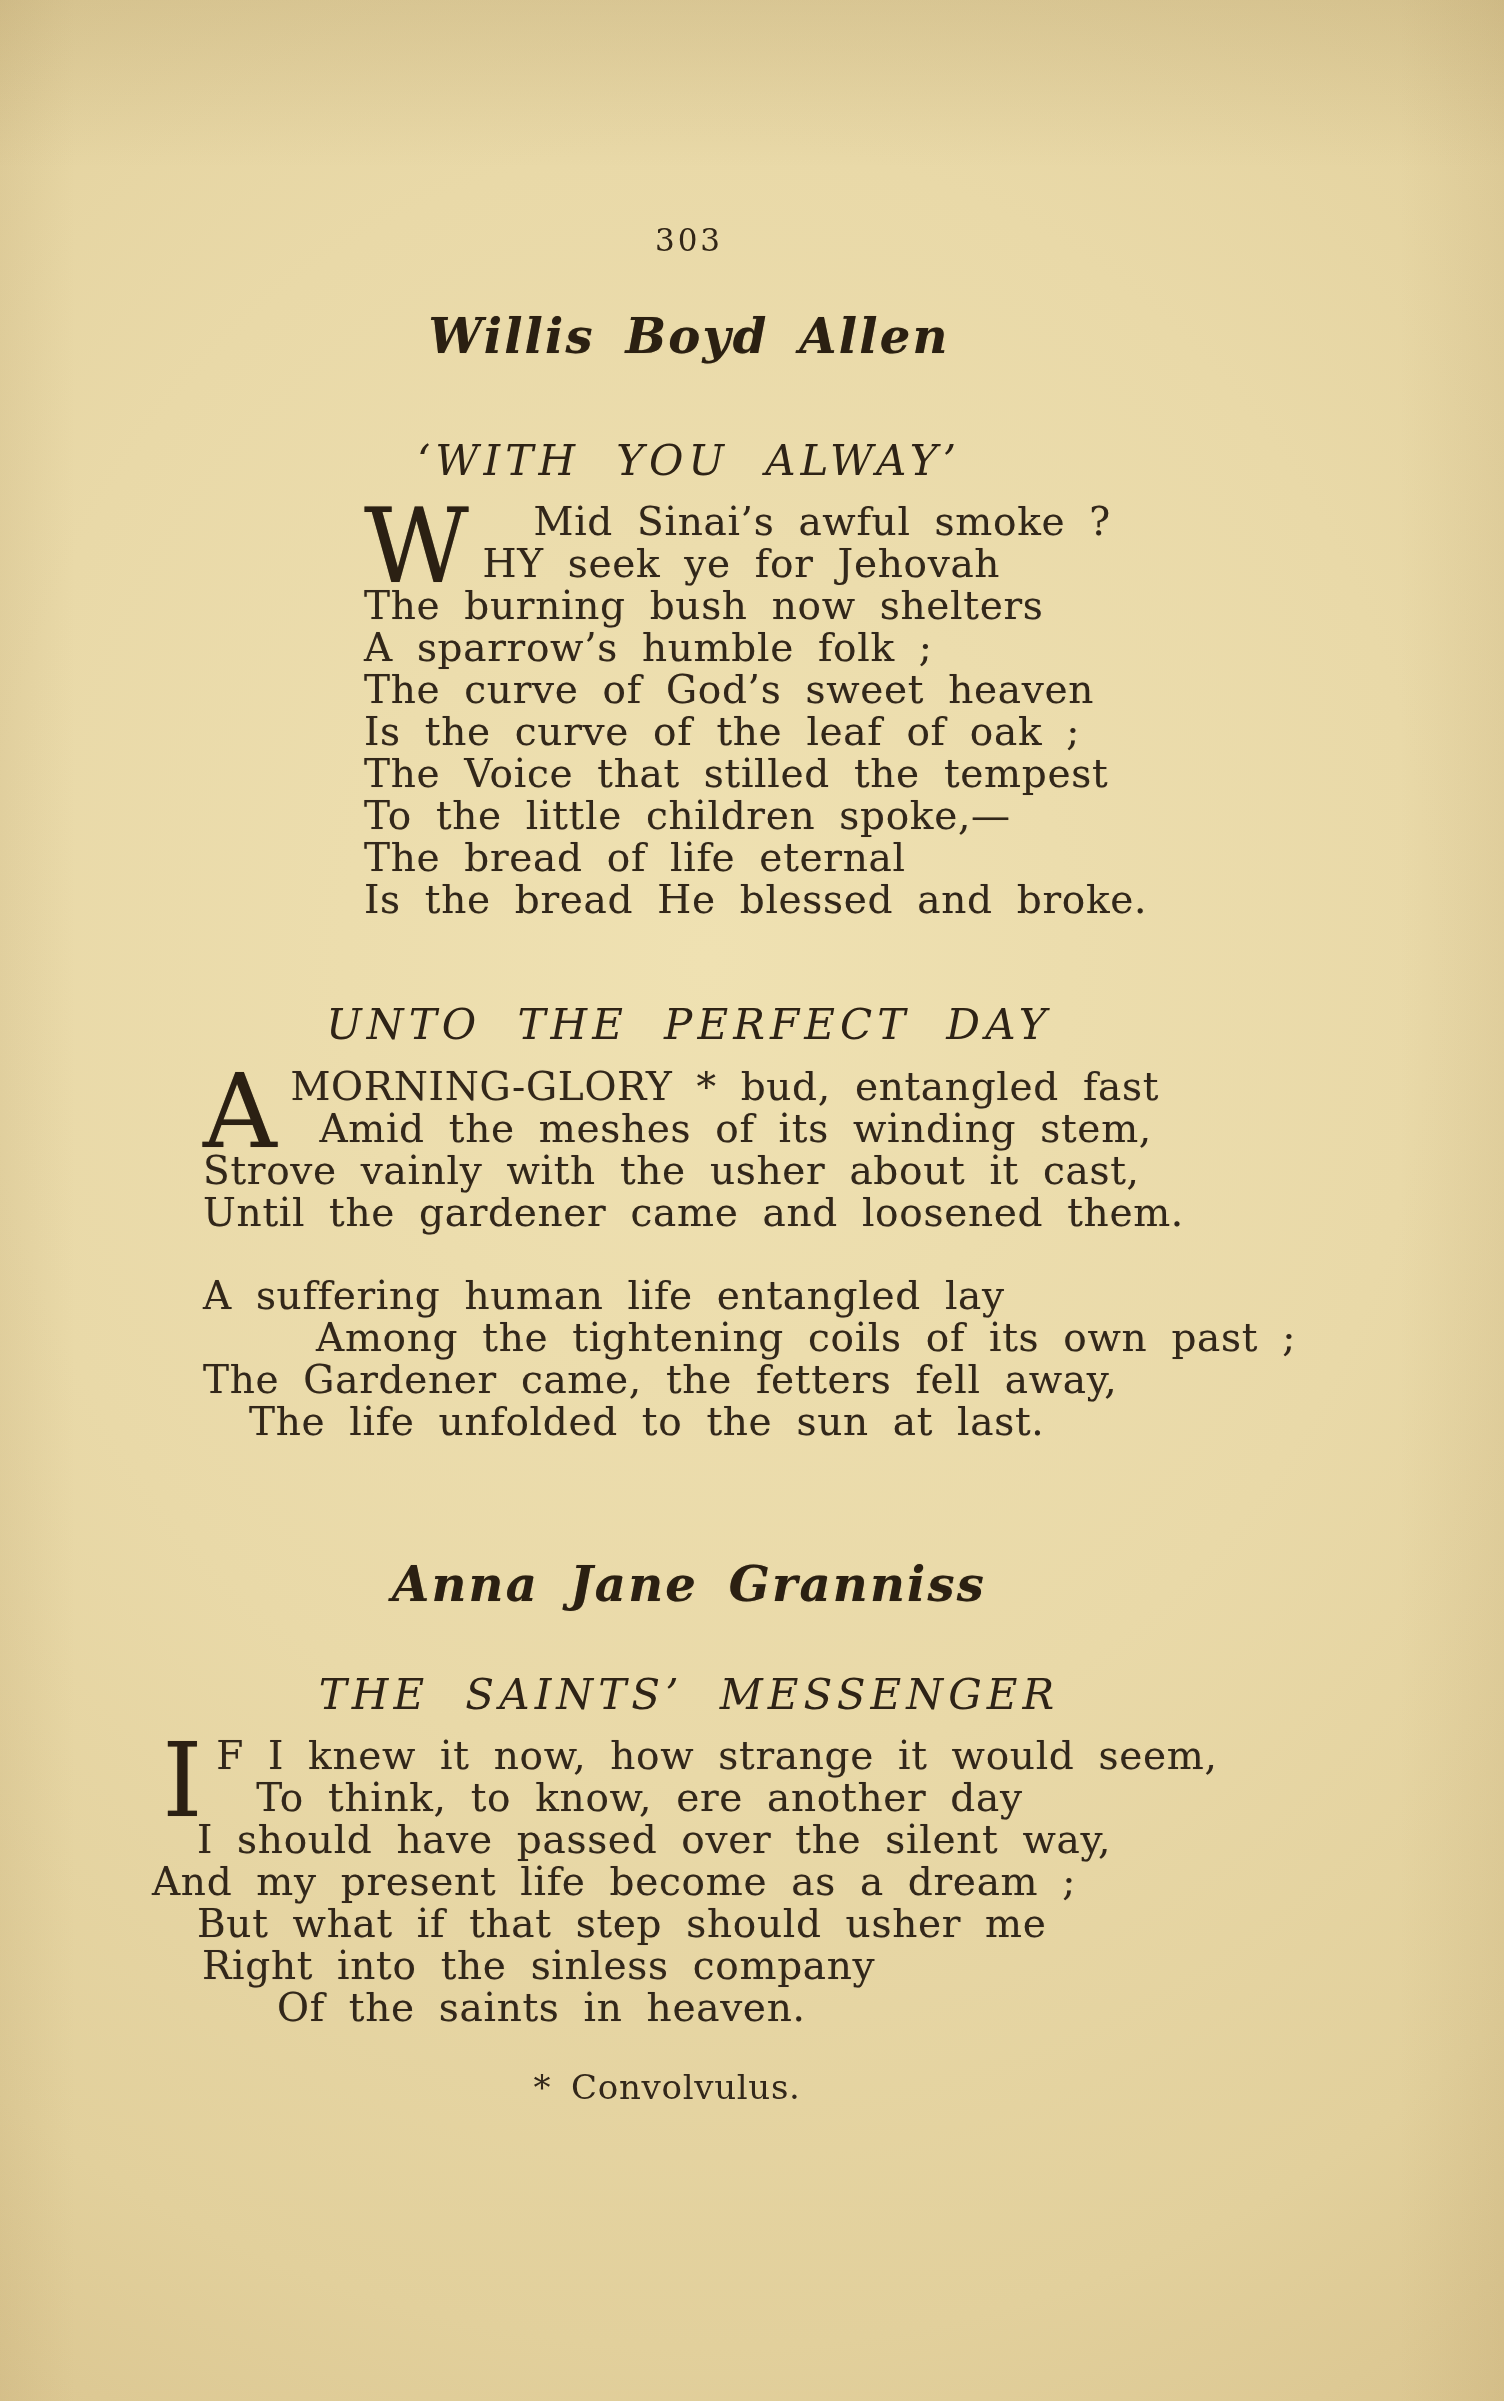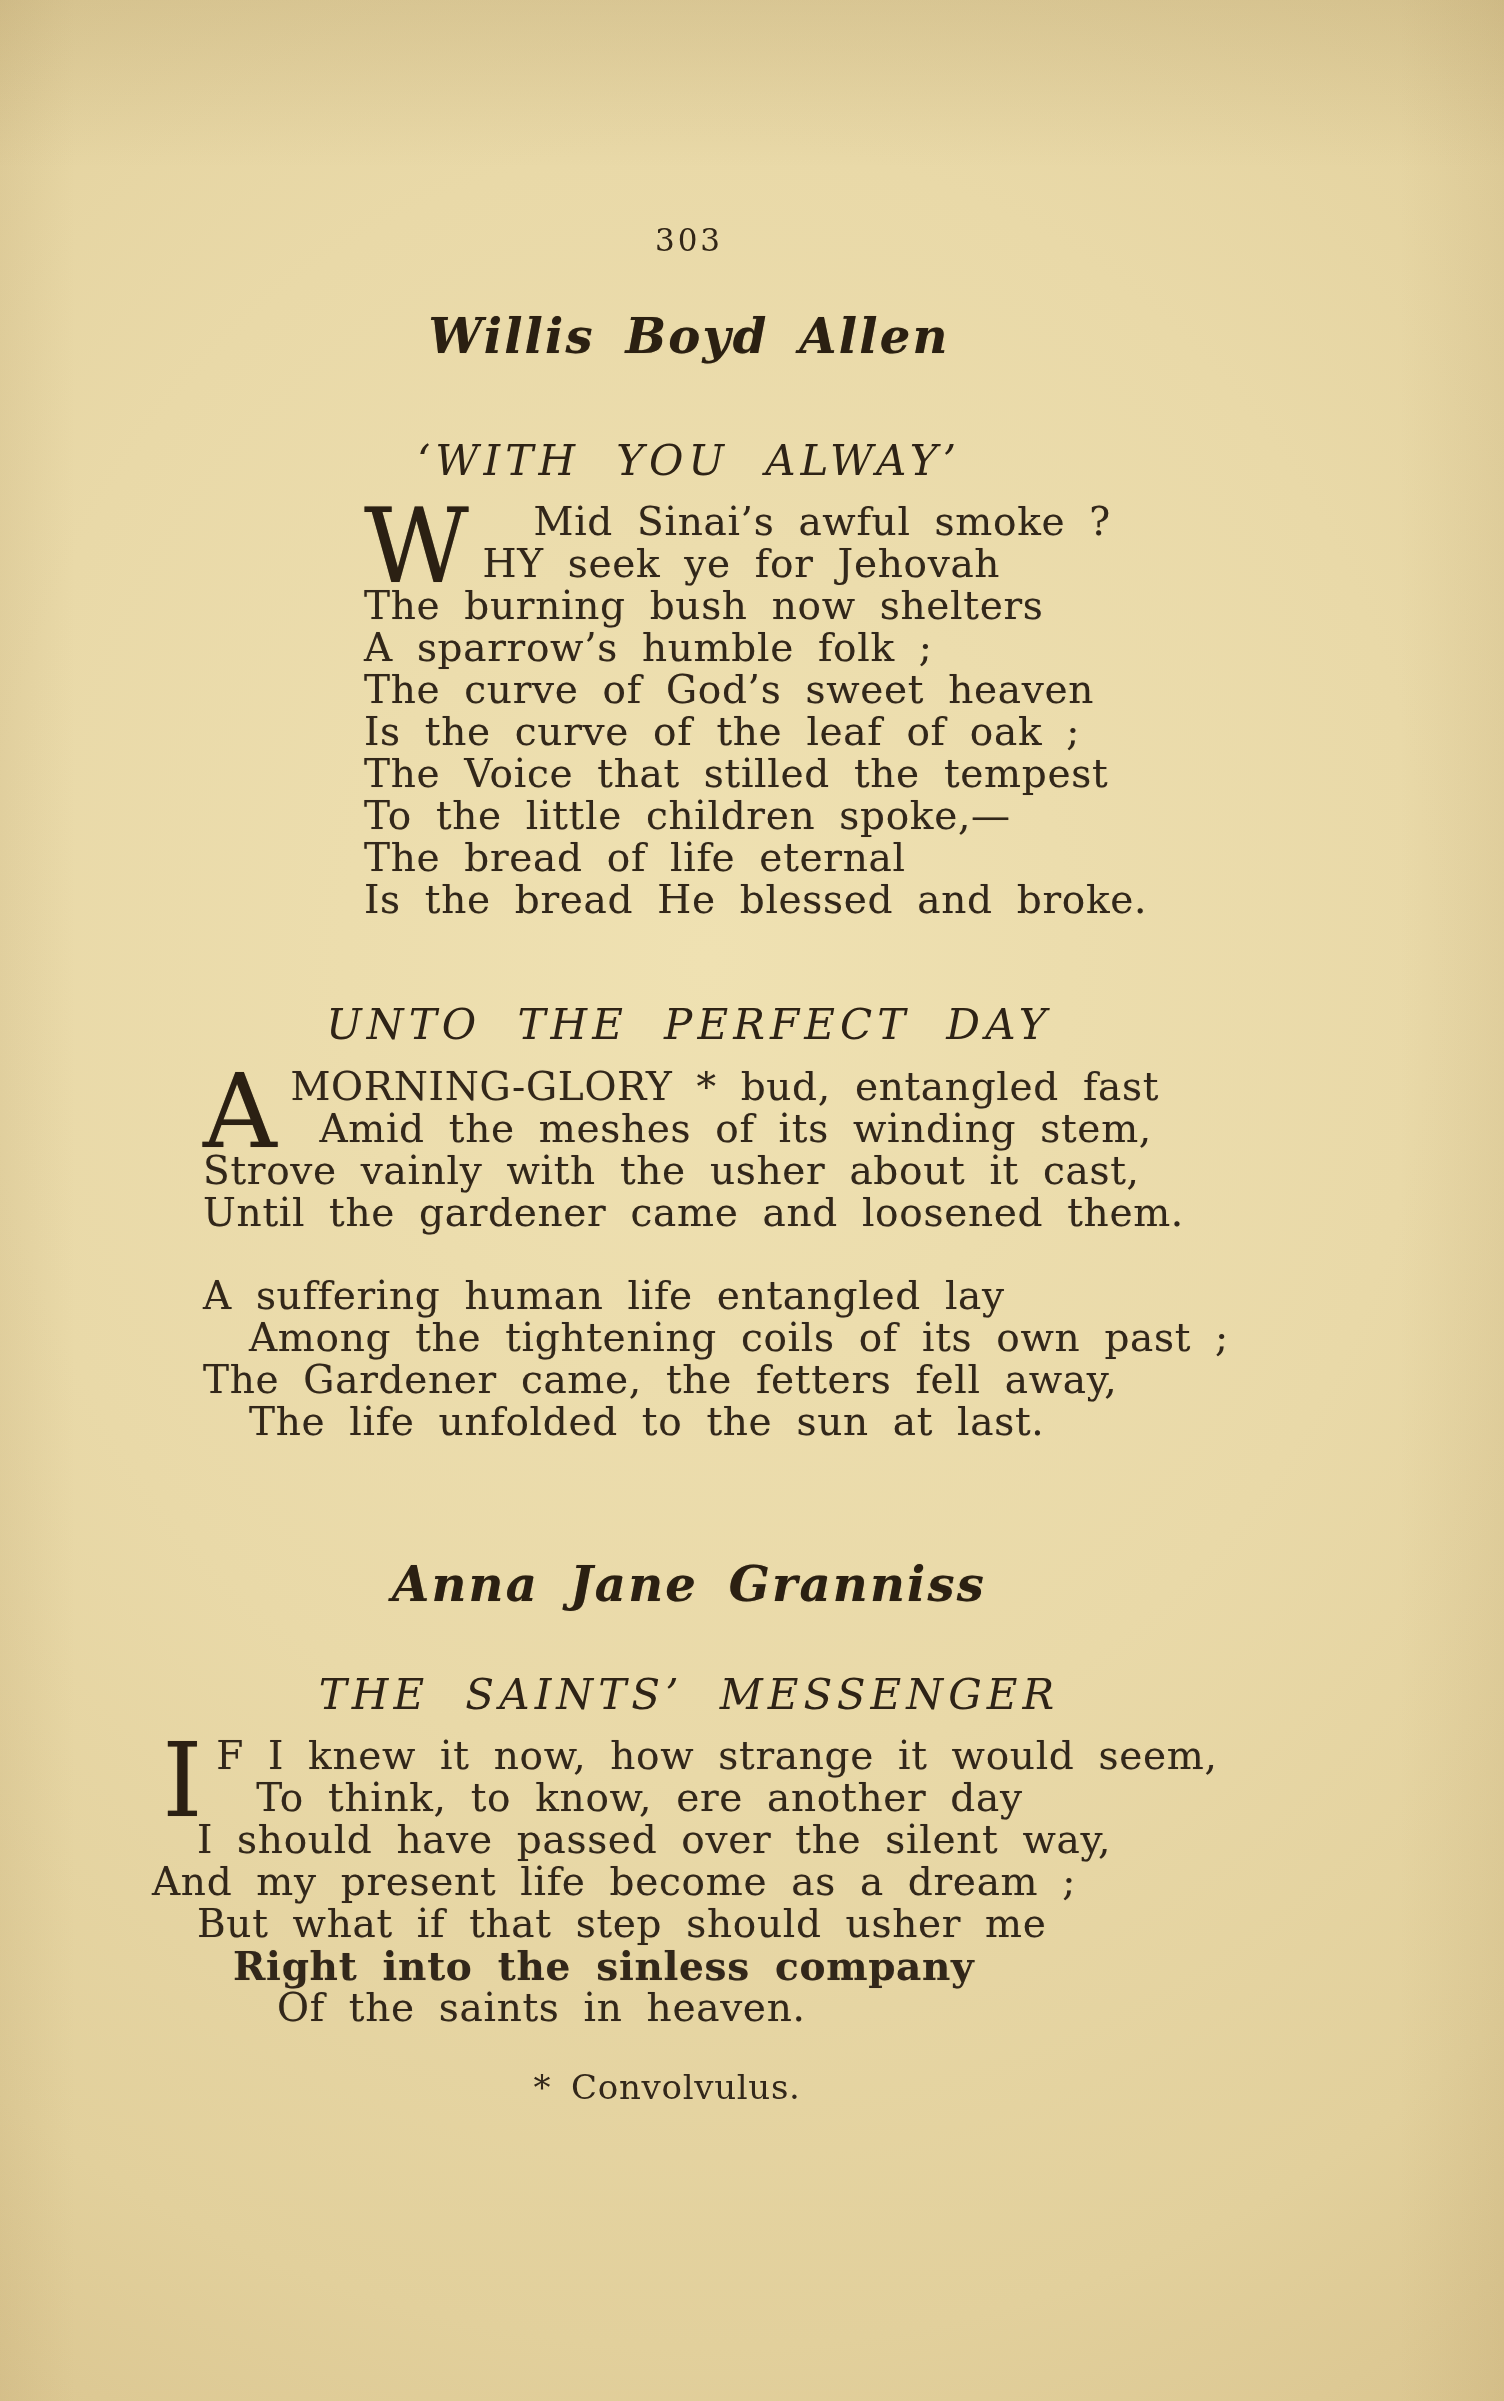--- a/index.html
+++ b/index.html
@@ -89,36 +89,36 @@
   <div class="poem" style="left:203px; top:1066px; width:1093px;">
     <span class="dropcap">A</span>
     <div class="line">MORNING-GLORY * bud, entangled fast</div>
     <div class="line" style="text-indent:29px;">Amid the meshes of its winding stem,</div>
     <div class="line">Strove vainly with the usher about it cast,</div>
     <div class="line" style="">Until the gardener came and loosened them.</div>
   </div>
 
   <div class="poem" style="left:203px; top:1275px; width:1093px;">
     <div class="line">A suffering human life entangled lay</div>
-    <div class="line" style="margin-left:46px;">Among the tightening coils of its own past ;</div>
+    <div class="line" style="margin-left:60px;text-align:right;">Among the tightening coils of its own past ;</div>
     <div class="line">The Gardener came, the fetters fell away,</div>
     <div class="line" style="margin-left:46px;">The life unfolded to the sun at last.</div>
   </div>
 
   <div class="center-block author-head" style="top:1556px;">Anna Jane Granniss</div>
 
   <div class="center-block poem-title" style="top:1670px;">THE SAINTS’ MESSENGER</div>
 
   <div class="poem" style="left:152px; top:1735px; width:1166px;">
     <span class="dropcap" style="margin-left:10.2px;">I</span>
     <div class="line">F I knew it now, how strange it would seem,</div>
     <div class="line" style="text-indent:40px;">To think, to know, ere another day</div>
     <div class="line" style="margin-left:45px;">I should have passed over the silent way,</div>
     <div class="line">And my present life become as a dream ;</div>
     <div class="line" style="margin-left:45px;">But what if that step should usher me</div>
-    <div class="line" style="margin-left:81px;font-weight:bold;">Right into the sinless company</div>
+    <div class="line" style="margin-left:50px;">Right into the sinless company</div>
     <div class="line" style="margin-left:125px;">Of the saints in heaven.</div>
   </div>
 
   <div class="footnote" style="top:2067px;">* Convolvulus.</div>
 
 </div>
 
 
 </body></html>

